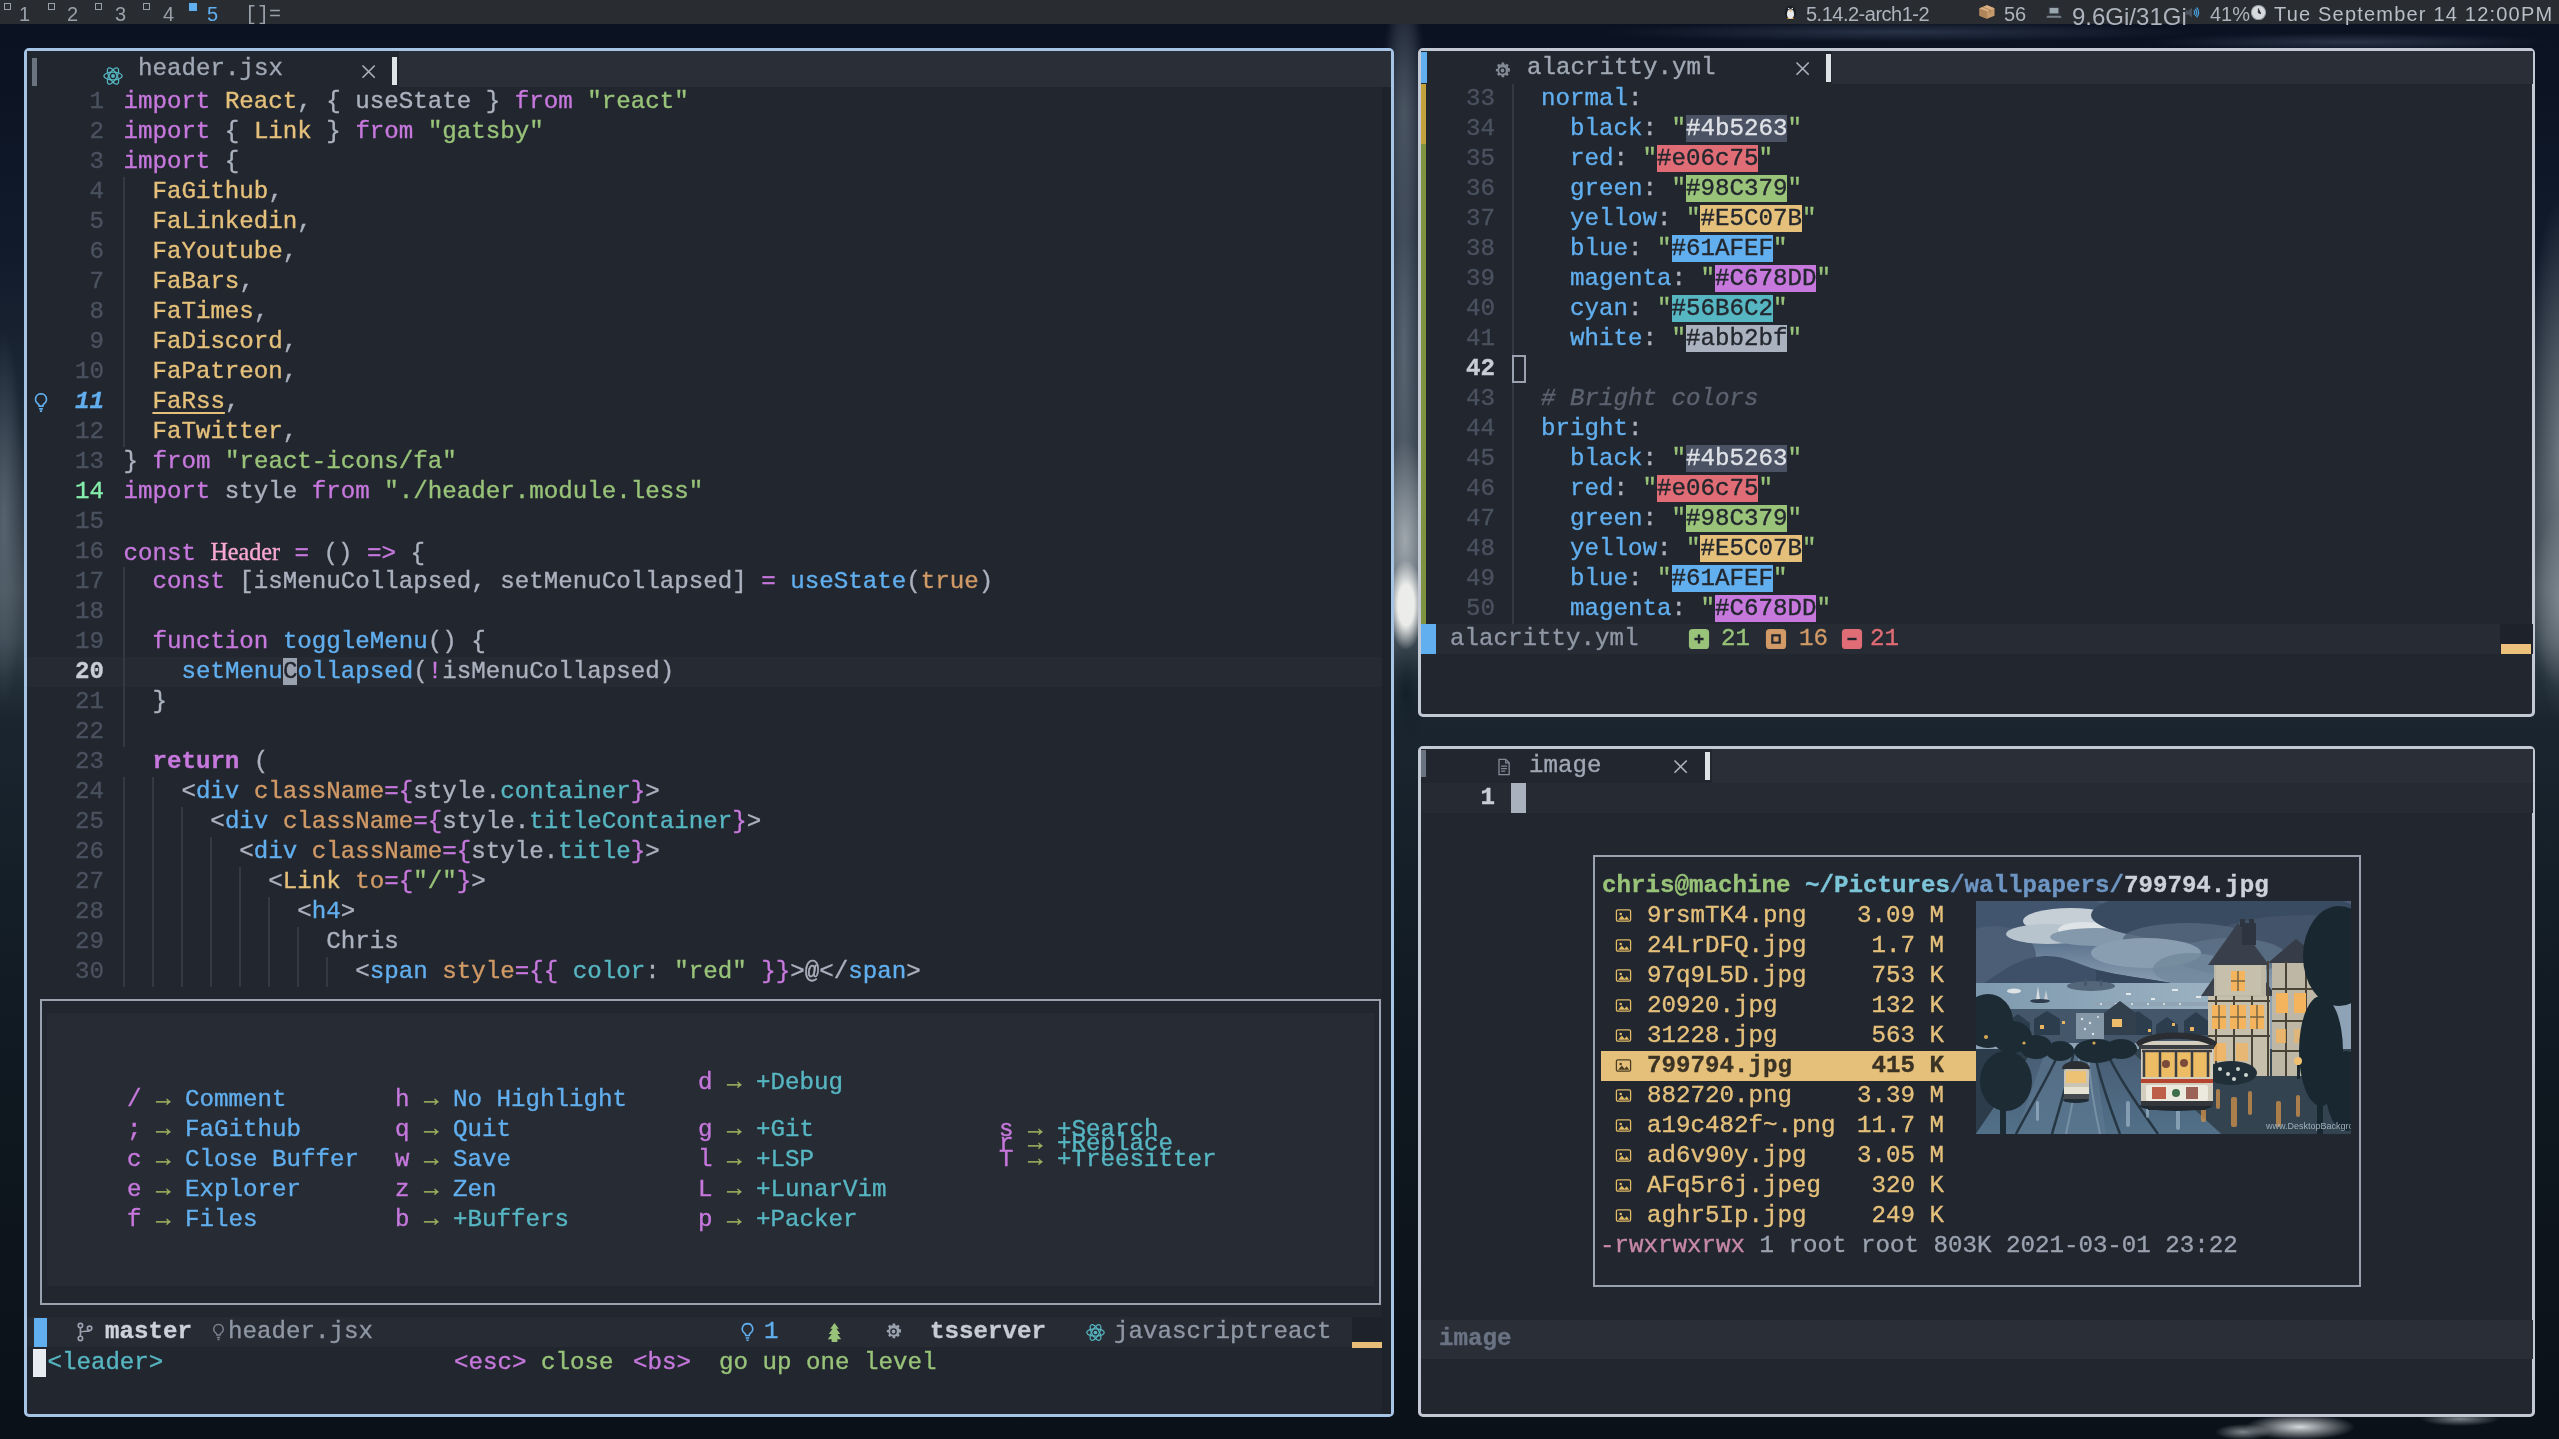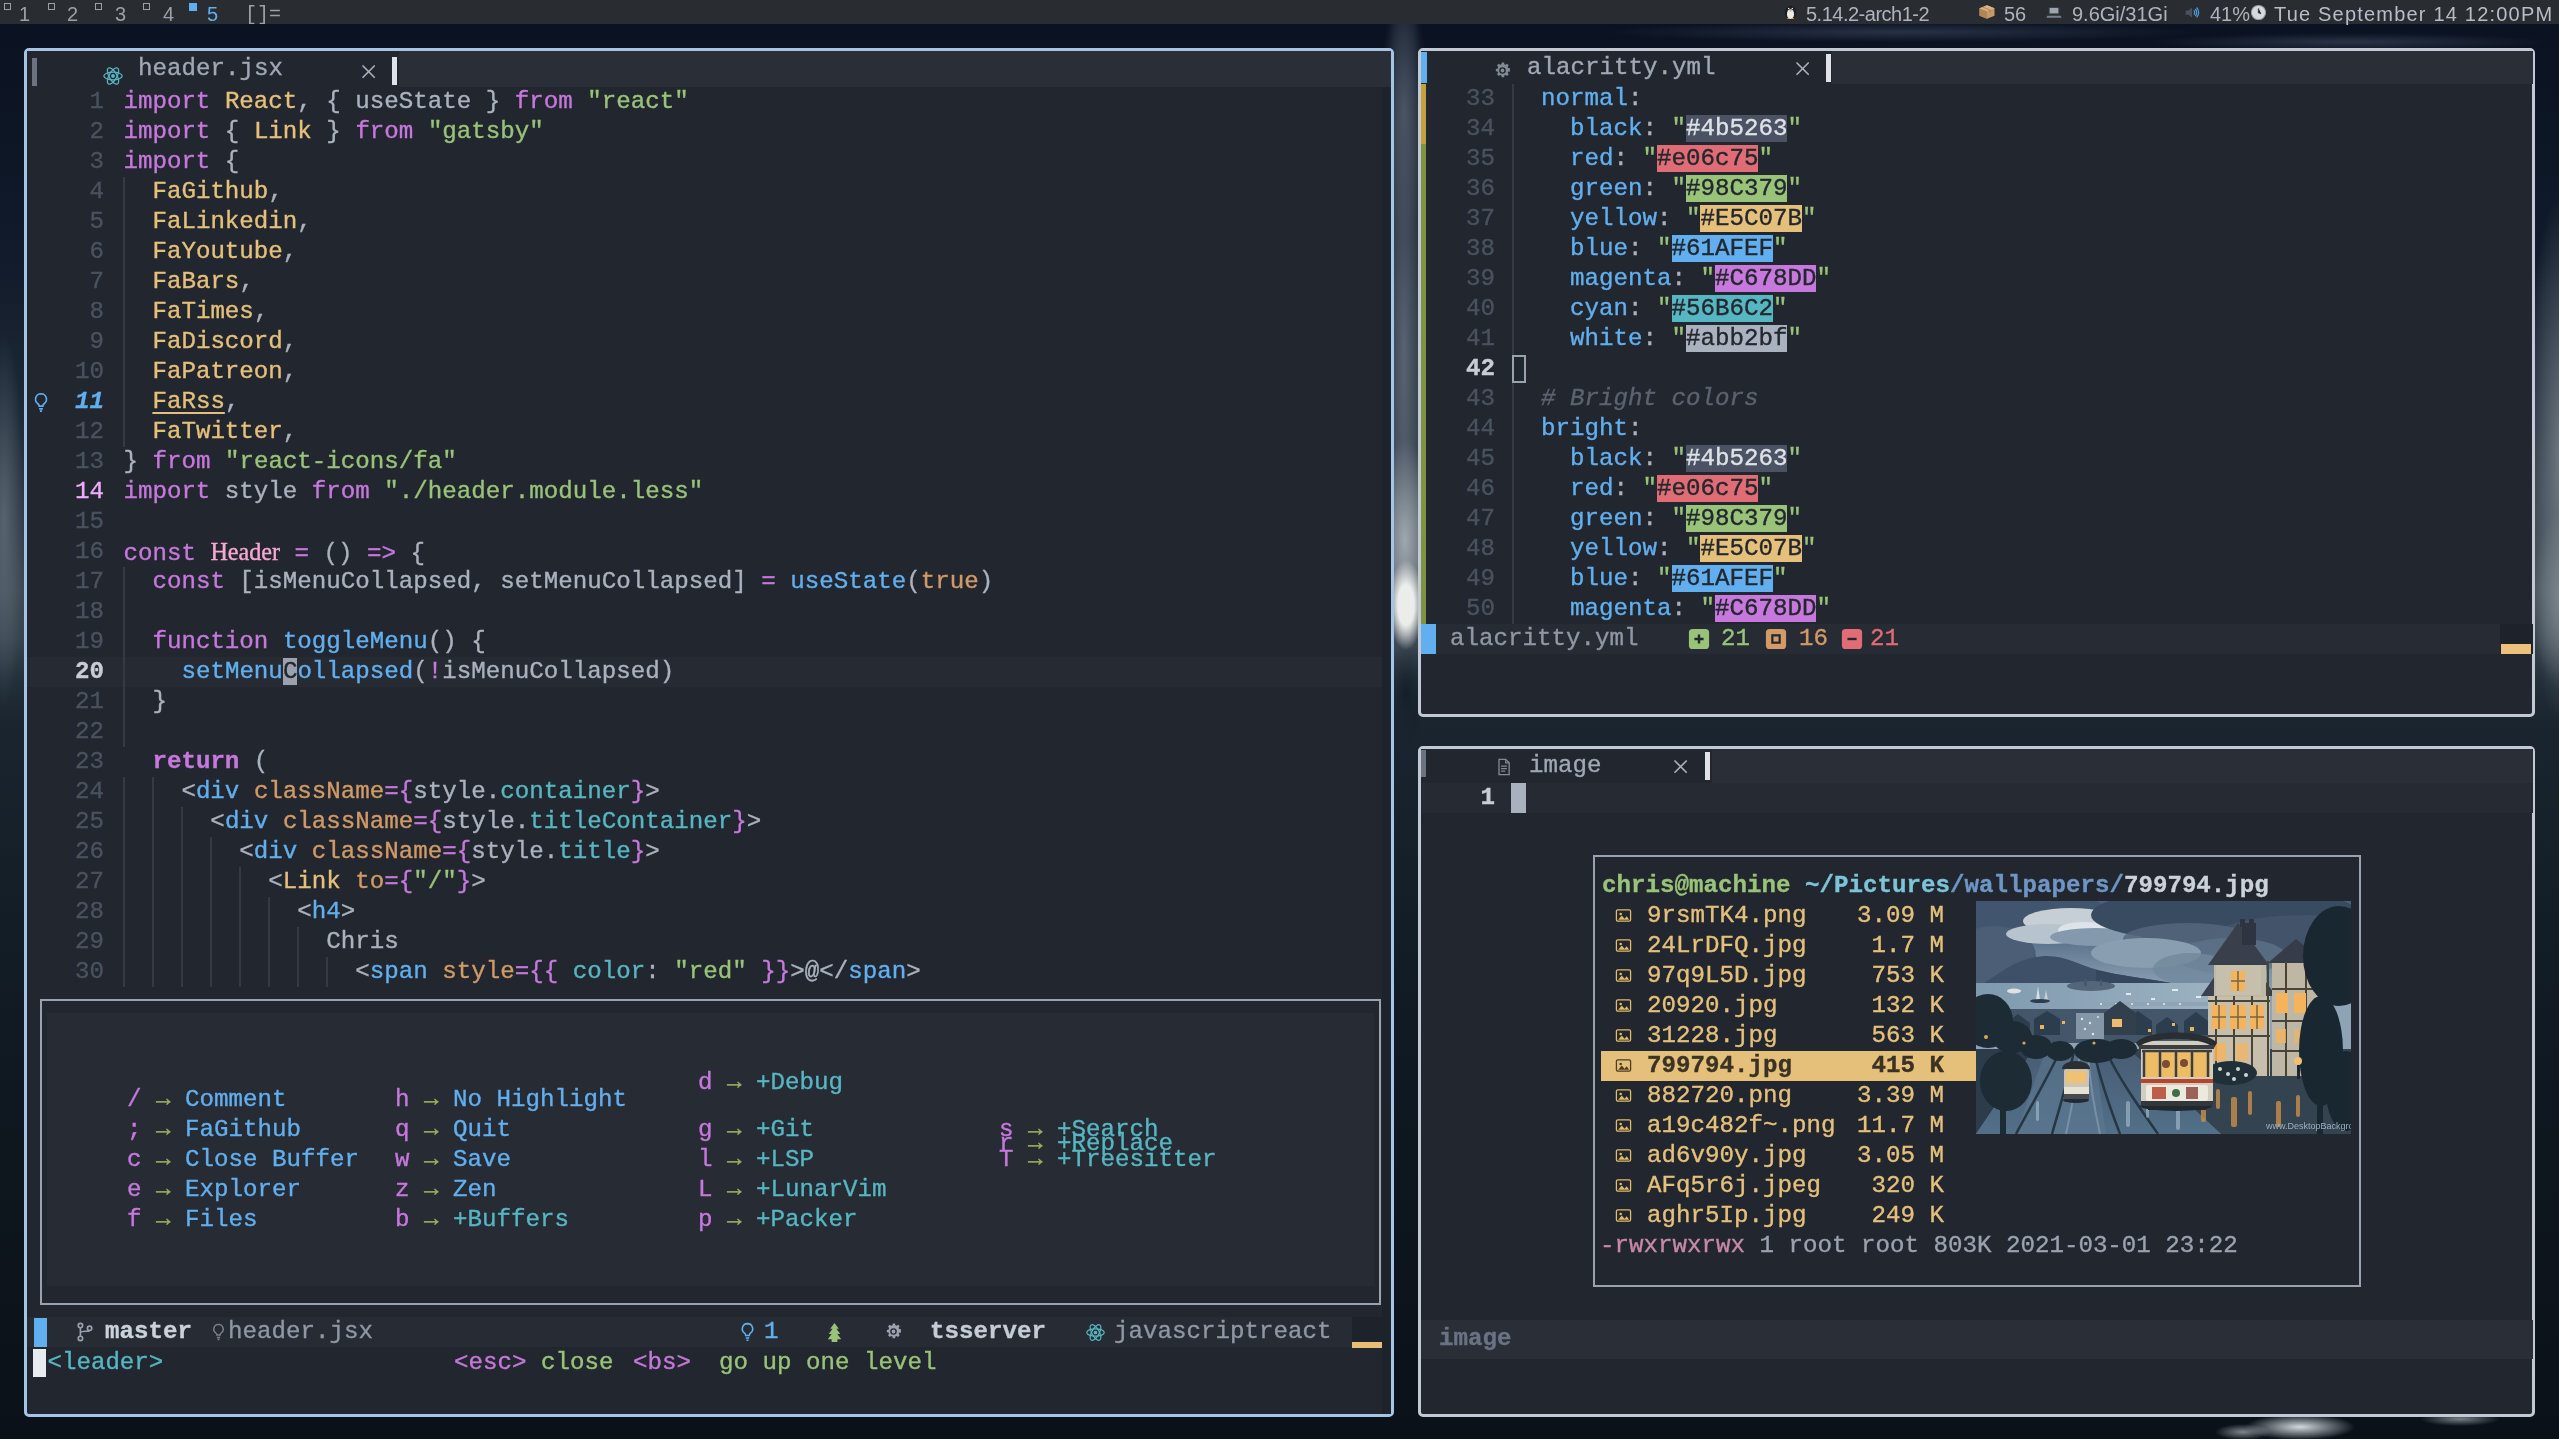--- a/index.html
+++ b/index.html
@@ -47,21 +47,21 @@
     <path fill="#b0855a" d="M2 7l10 4v10l-10-4z"></path>
     <path fill="#dbb285" d="M12 11L2 7l10-4 10 4z"></path>
     <path fill="#9c7144" d="M7 5l10 4v4l-2-.8V9.5L5 5.8z" opacity=".6"></path>
   </svg>
 <div class="s" style="left:2004px;top:3px;font-size:20px;color:#aeb4bd;">56</div>
 <svg style="position:absolute;left:2044px;top:5px;" width="20" height="16" viewBox="0 0 24 24">
     <rect x="4" y="3" width="16" height="11" rx="1" fill="#3a4049"></rect>
     <rect x="5.5" y="4.5" width="13" height="8" fill="#9aa7b0"></rect>
     <path fill="#79828c" d="M2 16h20l1.5 3h-23z"></path>
   </svg>
-<div class="s" style="left:2072px;top:3px;font-size:20px;color:#aeb4bd;">9.6Gi/31Gi</div>
+<div class="s" style="left:2072px;top:3px;font-size:24px;color:#aeb4bd;">9.6Gi/31Gi</div>
 <svg style="position:absolute;left:2182px;top:4px;" width="20" height="17" viewBox="0 0 24 24">
     <path fill="#49515c" d="M3 9v6h4l5 4V5L7 9z"></path>
     <g fill="none" stroke="#4a9ddb" stroke-width="1.8">
       <path d="M14.5 9a4.2 4.2 0 010 6"></path>
       <path d="M16.5 7a7 7 0 010 10"></path>
       <path d="M18.5 5a9.8 9.8 0 010 14"></path>
     </g>
   </svg>
 <div class="s" style="left:2210px;top:3px;font-size:20px;color:#aeb4bd;">41%</div>
 <svg style="position:absolute;left:2250px;top:4px;" width="17" height="17" viewBox="0 0 24 24">
@@ -97,21 +97,21 @@
 <div class="m" style="left:27px;top:177px;width:77px;text-align:right;color:#4a5260;">4</div>
 <div class="m" style="left:27px;top:207px;width:77px;text-align:right;color:#4a5260;">5</div>
 <div class="m" style="left:27px;top:237px;width:77px;text-align:right;color:#4a5260;">6</div>
 <div class="m" style="left:27px;top:267px;width:77px;text-align:right;color:#4a5260;">7</div>
 <div class="m" style="left:27px;top:297px;width:77px;text-align:right;color:#4a5260;">8</div>
 <div class="m" style="left:27px;top:327px;width:77px;text-align:right;color:#4a5260;">9</div>
 <div class="m" style="left:27px;top:357px;width:77px;text-align:right;color:#4a5260;">10</div>
 <div class="m" style="left:27px;top:387px;width:77px;text-align:right;color:#61afef;font-weight:bold;font-style:italic;">11</div>
 <div class="m" style="left:27px;top:417px;width:77px;text-align:right;color:#4a5260;">12</div>
 <div class="m" style="left:27px;top:447px;width:77px;text-align:right;color:#4a5260;">13</div>
-<div class="m" style="left:27px;top:477px;width:77px;text-align:right;color:#f0abfc;">14</div>
+<div class="m" style="left:27px;top:477px;width:77px;text-align:right;color:#86efac;">14</div>
 <div class="m" style="left:27px;top:507px;width:77px;text-align:right;color:#4a5260;">15</div>
 <div class="m" style="left:27px;top:537px;width:77px;text-align:right;color:#4a5260;">16</div>
 <div class="m" style="left:27px;top:567px;width:77px;text-align:right;color:#4a5260;">17</div>
 <div class="m" style="left:27px;top:597px;width:77px;text-align:right;color:#4a5260;">18</div>
 <div class="m" style="left:27px;top:627px;width:77px;text-align:right;color:#4a5260;">19</div>
 <div class="m" style="left:27px;top:657px;width:77px;text-align:right;color:#c8cdd6;font-weight:bold;">20</div>
 <div class="m" style="left:27px;top:687px;width:77px;text-align:right;color:#4a5260;">21</div>
 <div class="m" style="left:27px;top:717px;width:77px;text-align:right;color:#4a5260;">22</div>
 <div class="m" style="left:27px;top:747px;width:77px;text-align:right;color:#4a5260;">23</div>
 <div class="m" style="left:27px;top:777px;width:77px;text-align:right;color:#4a5260;">24</div>

